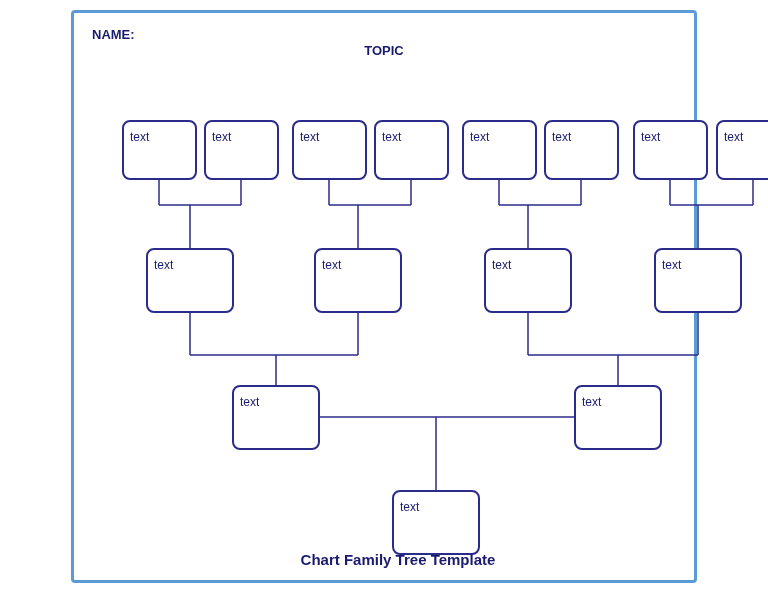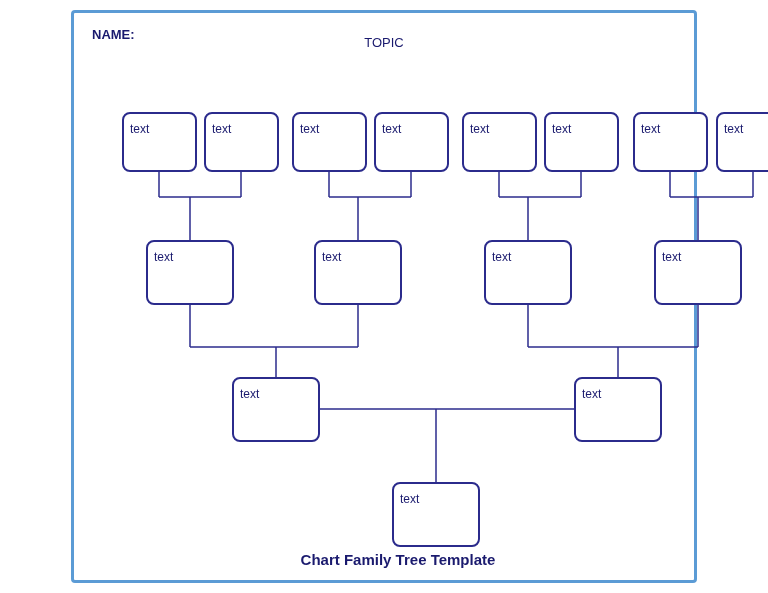--- a/index.html
+++ b/index.html
@@ -25,23 +25,23 @@
       font-size: 13px;
       font-weight: bold;
       color: #1a1a6e;
       position: absolute;
       top: 14px;
       left: 18px;
     }
     .topic-label {
       text-align: center;
       font-size: 13px;
-      font-weight: normal;
+      font-weight: bold;
       color: #1a1a6e;
-      margin-top: 12px;
+      margin-top: 20px;
       margin-bottom: 0px;
     }
     .tree-container {
       position: relative;
       width: 100%;
       height: 520px;
       margin-top: 2px;
     }
     .node {
       position: absolute;

